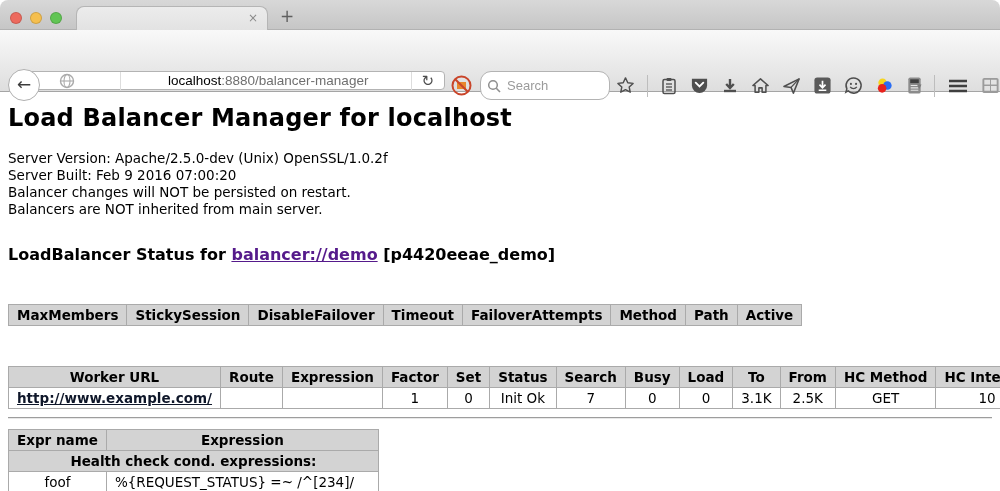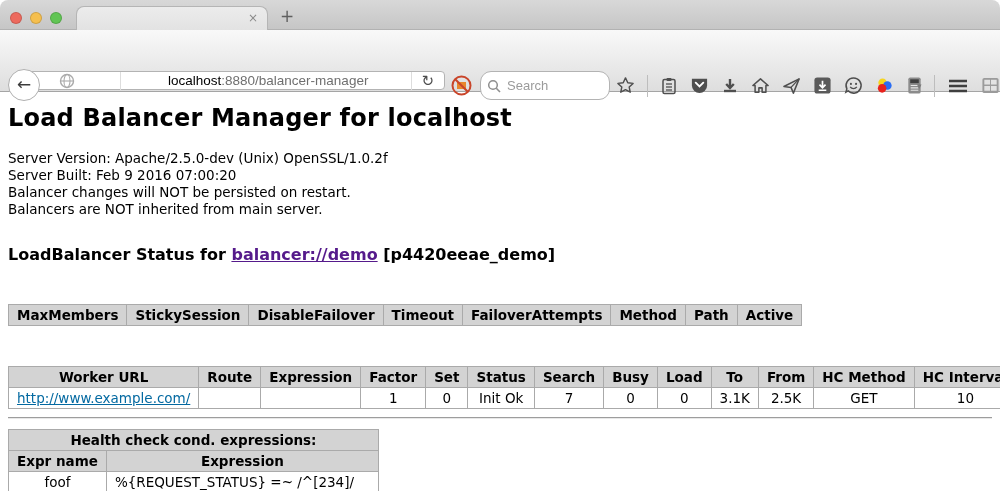--- a/index.html
+++ b/index.html
@@ -38,21 +38,21 @@
 
   
   .content { padding:12px 8px 0 8px; color:#000; }
   h1.pagetitle { font-size:24px; font-weight:bold; margin:0 0 18px 0; letter-spacing:.2px; }
   .serverinfo div { font-size:13.5px; line-height:17px; }
   h3.lbstatus { font-size:16px; font-weight:bold; margin:27px 0 13px 0; }
   h3.lbstatus a { color:#551a8b; text-decoration:underline; }
   table { border-collapse:collapse; background:#fff; font-size:13.5px; border:1px solid #7e7e7e;margin-top:40px; }
   th,td { border:1px solid #aaaaaa; padding:2px 8px; text-align:center; white-space:nowrap; height:20px; }
   th { background:#d3d3d3; font-weight:bold; }
-  td a { color:#0369a1; text-decoration:underline; }
+  td a { color:#0f172a; text-decoration:underline;font-weight:bold; }
   #balancer-table { margin-bottom:13px; }
   #worker-table td:first-child { text-align:left; }
   #worker-table { margin-bottom:8px; }
   #health-table { margin-top:10px; margin-bottom:8px; }
   #health-table td:nth-child(2) { text-align:left; }
   #health-table td:first-child { min-width:70px; }
   hr { border:0; height:2px; background:#9d9d9d; border-bottom:1px solid #e8e8e8; }
 </style>
 </head>
 <body>
@@ -228,27 +228,27 @@
             <td>10</td>
           </tr>
         </tbody>
       </table>
 
     <hr>
 
     <table id="health-table">
         <tbody>
           <tr>
-            <th colspan="2">Health check cond. expressions:</th>
-          </tr>
-          <tr>
             <th>Expr name</th>
             <th>Expression</th>
           </tr>
           <tr>
+            <th colspan="2">Health check cond. expressions:</th>
+          </tr>
+          <tr>
             <td>foof</td>
             <td>%{REQUEST_STATUS} =~ /^[234]/</td>
           </tr>
           <tr>
             <td>foof2</td>
             <td>hc('body') =~ /domain is established/</td>
           </tr>
         </tbody>
       </table>
 

